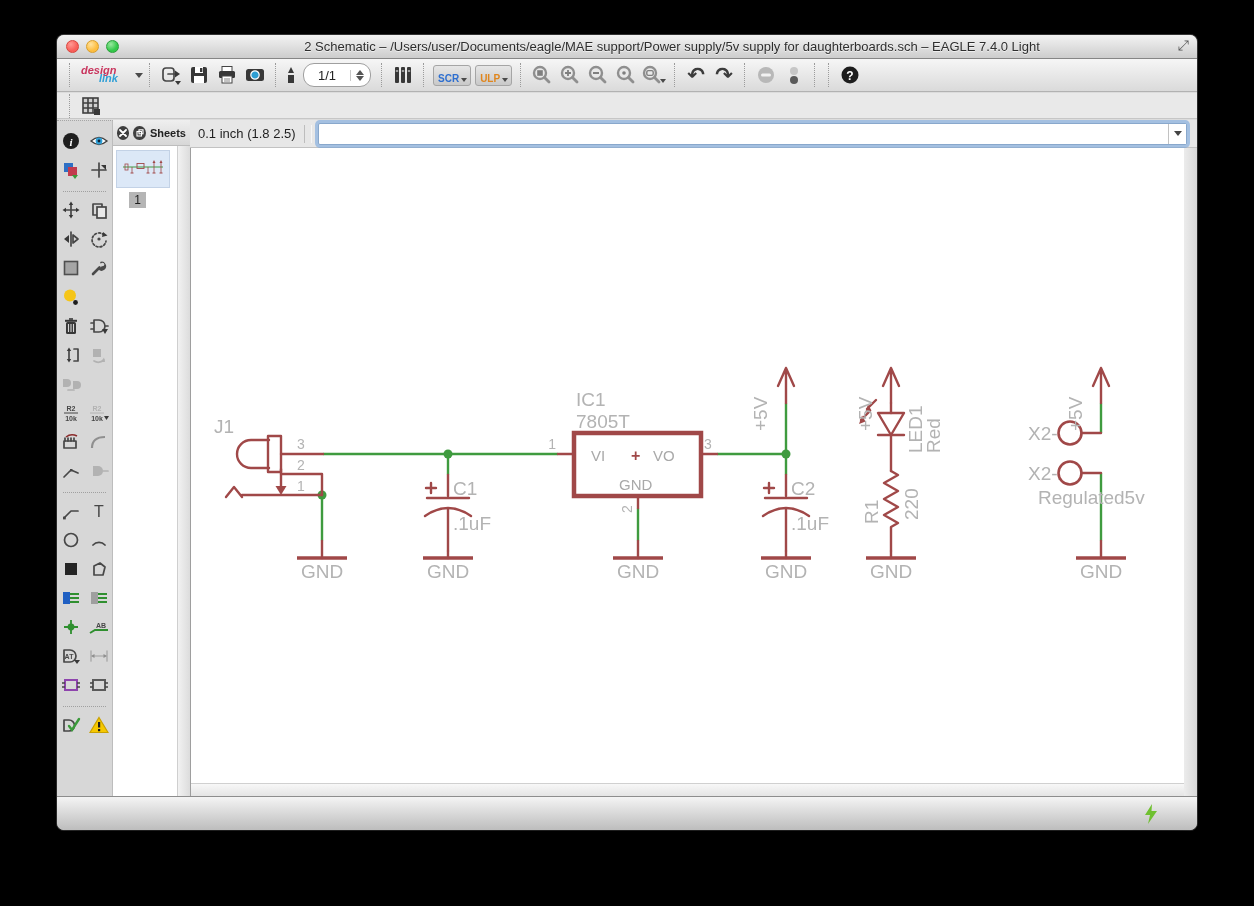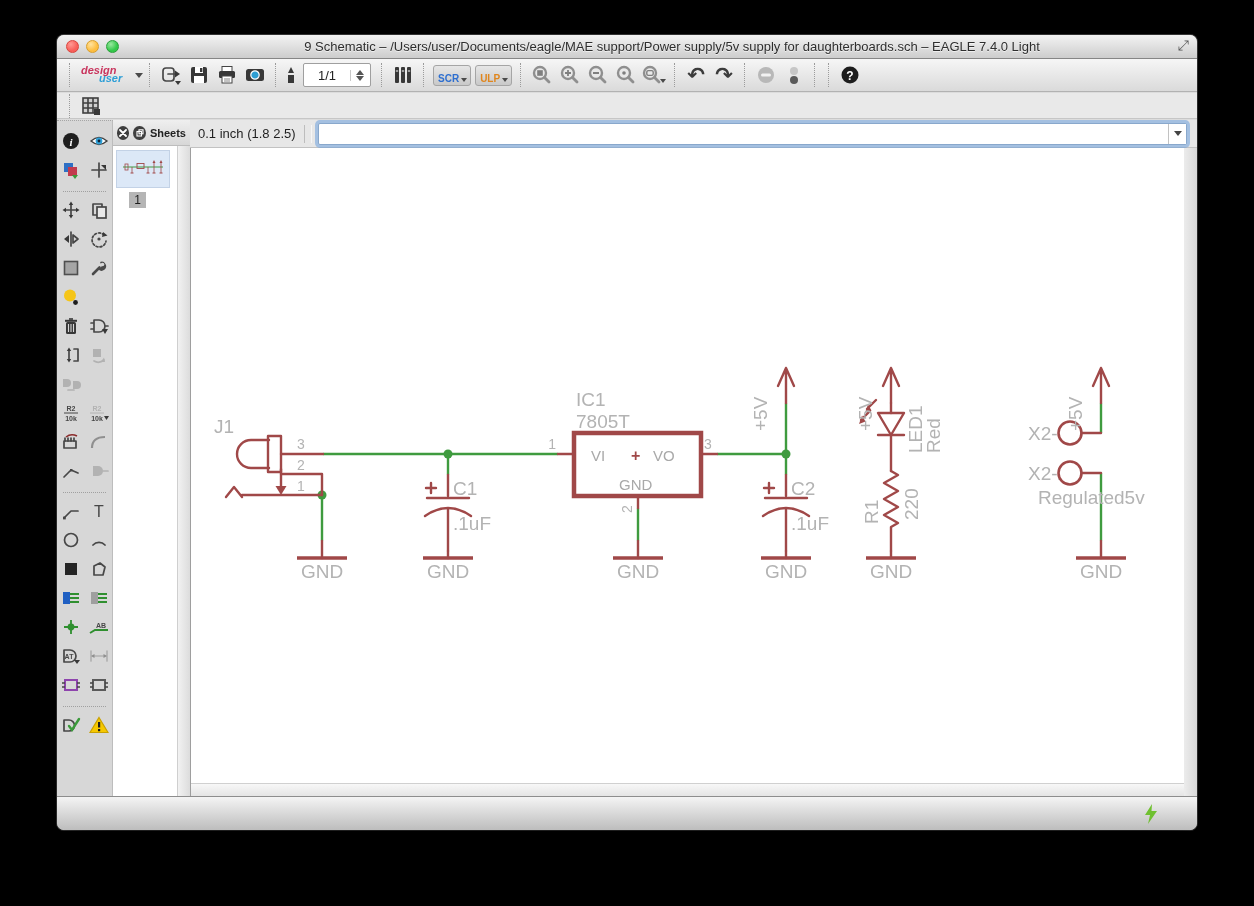--- a/index.html
+++ b/index.html
@@ -22,21 +22,21 @@
   
   .toolbar{position:absolute;left:0;top:24px;right:0;height:33px;background:linear-gradient(#f6f6f6,#dadada);
     border-bottom:1px solid #b2b2b2;display:flex;align-items:center;padding:12px 6px;box-sizing:border-box;}
   .tsep{width:1px;height:24px;border-left:1px dotted #9b9b9b;margin:0 6px;}
   .tbi{width:28px;height:28px;display:flex;align-items:center;justify-content:center;}
   .uglyph{font-family:"DejaVu Sans",sans-serif;color:#3c3c3c;}
   .dl{position:relative;width:56px;height:26px;font-weight:bold;font-style:italic;font-size:11px;line-height:10px;}
   .dl .d{position:absolute;left:4px;top:3px;color:#c9355e;}
   .dl .l{position:absolute;left:22px;top:11px;color:#2f9fd6;}
   .ddarr{width:0;height:0;border-left:4px solid transparent;border-right:4px solid transparent;border-top:5px solid #4a4a4a;margin-left:2px;}
-  .spin{display:flex;align-items:center;background:#fff;border:1px solid #9f9f9f;border-radius:2px;height:22px;padding:0 6px;margin:0 4px;}
+  .spin{display:flex;align-items:center;background:#fff;border:1px solid #9f9f9f;border-radius:11px;height:22px;padding:0 6px;margin:0 4px;}
   .spin .val{font-size:13px;color:#222;min-width:34px;text-align:center;}
   .spin .arr{display:flex;flex-direction:column;gap:1px;margin-left:6px;border-left:1px solid #c9c9c9;padding-left:5px;}
   .spin .arr b{width:0;height:0;border-left:4px solid transparent;border-right:4px solid transparent;}
   .spin .arr .up{border-bottom:5px solid #555;}
   .spin .arr .dn{border-top:5px solid #555;}
   .chip{display:flex;align-items:flex-end;background:linear-gradient(#e6e6e6,#c9c9c9);border:1px solid #a5a5a5;
     border-radius:3px;height:18px;padding:0 3px 1px 4px;margin:0 2px;font-size:10px;font-weight:bold;}
   .chip .cd{width:0;height:0;border-left:3.5px solid transparent;border-right:3.5px solid transparent;border-top:4.5px solid #4a4a4a;margin:0 0 2px 2px;}
   .toolbar2{position:absolute;left:0;top:58px;right:0;height:26px;background:#e9e9e9;border-bottom:1px solid #c6c6c6;
     display:flex;align-items:center;padding:0 6px;box-sizing:border-box;}
@@ -96,30 +96,30 @@
 
 <div class="screen">
  <div class="window">
 
   <div class="titlebar">
     <div class="traffic">
       <span class="tl red"></span>
       <span class="tl yellow"></span>
       <span class="tl green"></span>
     </div>
-    <div class="wtitle">9 Schematic – /Users/user/Documents/eagle/MAE support/Power supply/5v supply for daughterboards.sch – EAGLE 7.4.0 Light</div>
+    <div class="wtitle">2 Schematic – /Users/user/Documents/eagle/MAE support/Power supply/5v supply for daughterboards.sch – EAGLE 7.4.0 Light</div>
     <div class="fsbtn">⤢</div>
   </div>
 
   <div class="toolbar">
     <div class="tsep"></div>
     <div style="display:flex;align-items:center;">
       <div class="dl">
         <span class="d">design</span>
-        <span class="l">user</span>
+        <span class="l">link</span>
       </div>
       <span class="ddarr"></span>
     </div>
     <div class="tsep"></div>
     <div class="tbi">
           <svg class="i" width="22" height="22">
             <rect class="s" x="3" y="4" width="11" height="13" rx="3"></rect>
             <path class="s" d="M8 10 H17"></path>
             <path class="f" d="M15 6.5 L20 10 L15 13.5 Z"></path>
             <path class="f" d="M15 17 l6 0 l-3 4 z"></path>

